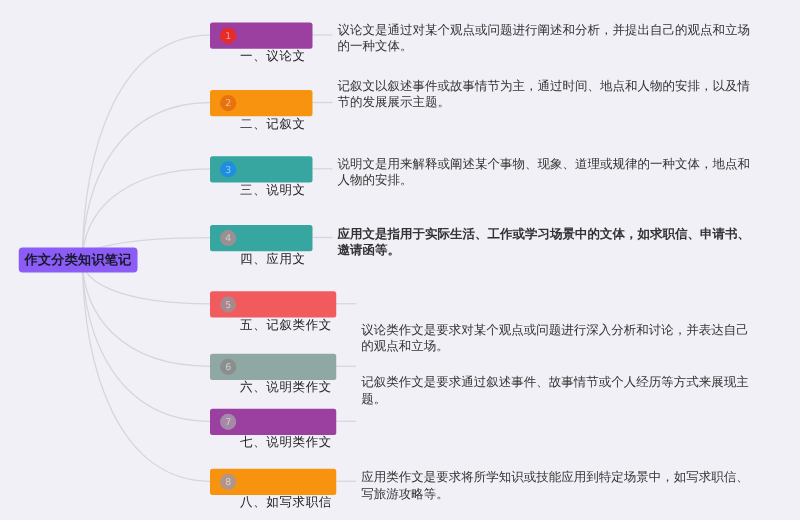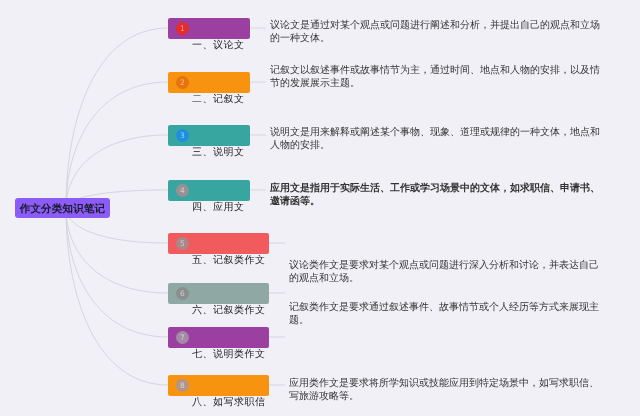--- a/index.html
+++ b/index.html
@@ -85,21 +85,21 @@
   <div class="desc" id="d3" style="left: 270px; top: 181px; width: 330px; font-weight: bold;">应用文是指用于实际生活、工作或学习场景中的文体，如求职信、申请书、邀请函等。</div>
 
   <div class="node" id="n4" style="top: 233px; width: 101px; background: rgb(242, 91, 94);">
     <span class="badge" style="background: rgb(168, 136, 138);">5</span>
     <span class="label">五、记叙类作文</span>
   </div>
   <div class="desc" id="d4" style="left: 289px; top: 234px; width: 312px; margin-top: 24px;">议论类作文是要求对某个观点或问题进行深入分析和讨论，并表达自己的观点和立场。</div>
 
   <div class="node" id="n5" style="top: 283px; width: 101px; background: rgb(143, 168, 163);">
     <span class="badge" style="background: rgb(138, 143, 142);">6</span>
-    <span class="label">六、记叙类作文</span>
+    <span class="label">六、说明类作文</span>
   </div>
   <div class="desc" id="d5" style="left: 289px; top: 300px; width: 312px;">记叙类作文是要求通过叙述事件、故事情节或个人经历等方式来展现主题。</div>
 
   <div class="node" id="n6" style="top: 327px; width: 101px; background: rgb(155, 63, 160);">
     <span class="badge" style="background: rgb(164, 138, 166);">7</span>
     <span class="label">七、说明类作文</span>
   </div>
 
   <div class="node" id="n7" style="top: 375px; width: 101px; background: rgb(247, 147, 15);">
     <span class="badge" style="background: rgb(176, 149, 138);">8</span>

